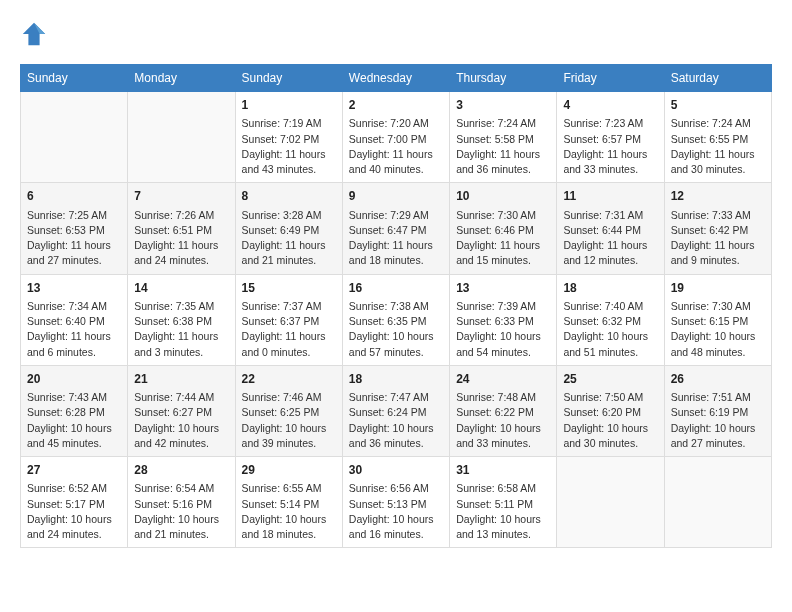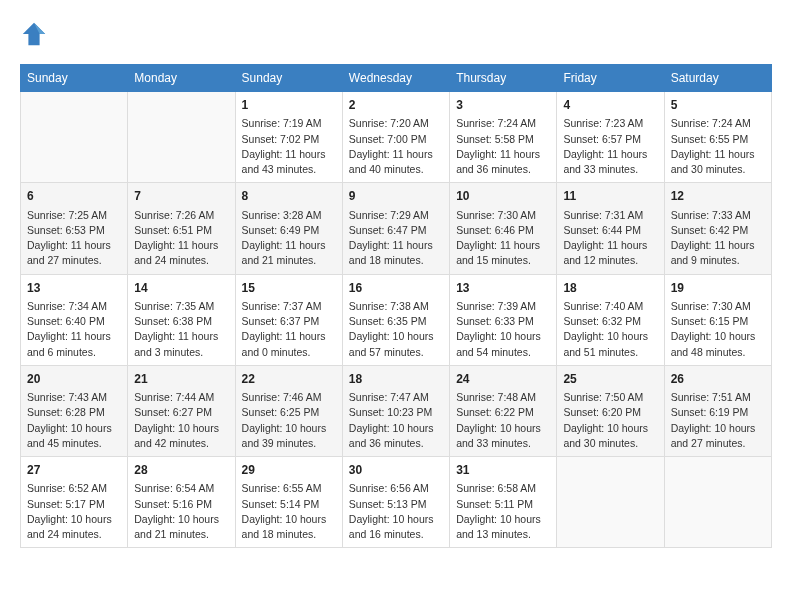--- a/index.html
+++ b/index.html
@@ -265,21 +265,21 @@
         </td>
         <td>
           <div class="cell-day">22</div>
         <div class="cell-info">Sunrise: 7:46 AM</div>
         <div class="cell-info">Sunset: 6:25 PM</div>
         <div class="cell-info">Daylight: 10 hours and 39 minutes.</div>
         </td>
         <td>
           <div class="cell-day">18</div>
         <div class="cell-info">Sunrise: 7:47 AM</div>
-        <div class="cell-info">Sunset: 10:23 PM</div>
+        <div class="cell-info">Sunset: 6:24 PM</div>
         <div class="cell-info">Daylight: 10 hours and 36 minutes.</div>
         </td>
         <td>
           <div class="cell-day">24</div>
         <div class="cell-info">Sunrise: 7:48 AM</div>
         <div class="cell-info">Sunset: 6:22 PM</div>
         <div class="cell-info">Daylight: 10 hours and 33 minutes.</div>
         </td>
         <td>
           <div class="cell-day">25</div>

